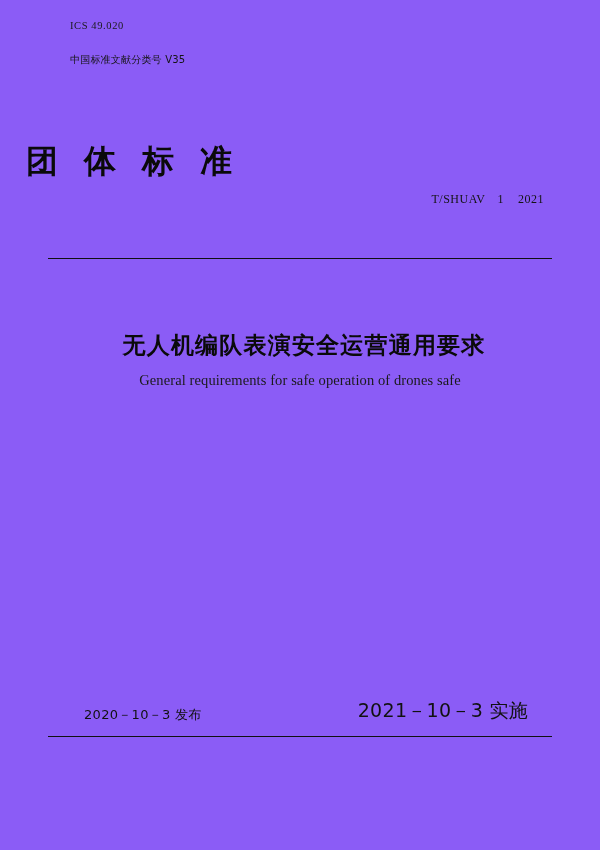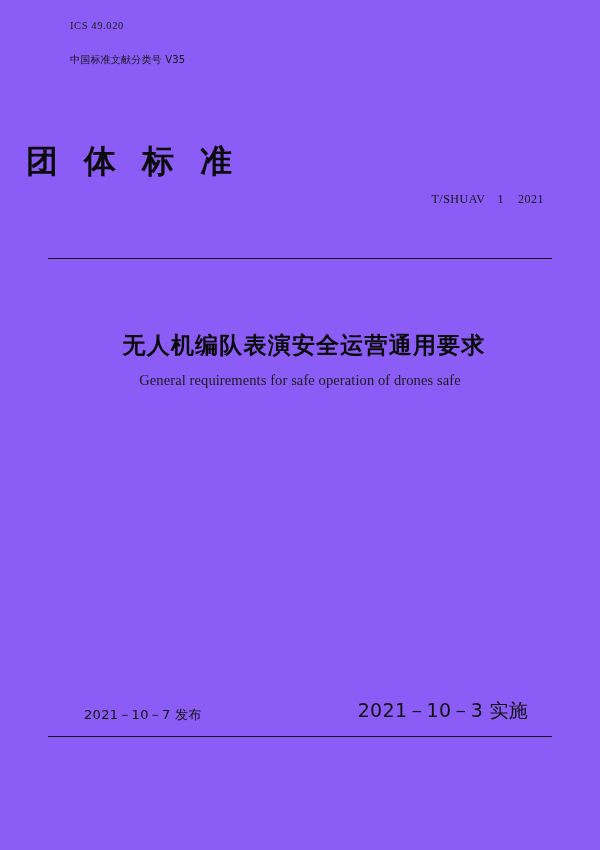--- a/index.html
+++ b/index.html
@@ -170,19 +170,19 @@
 
   <div class="std-number">
     <span class="seg">T/SHUAV</span><span class="gap-a"></span><span class="seg">1</span><span class="gap-b"></span><span class="seg">2021</span>
   </div>
 
   <div class="rule-top"></div>
 
   <div class="doc-title-cn">无人机编队表演安全运营通用要求</div>
   <div class="doc-title-en">General requirements for safe operation of drones safe</div>
 
-  <div class="date-issue">2021－10－7 发布</div>
+  <div class="date-issue">2020－10－3 发布</div>
   <div class="date-effective">2021－10－3 实施</div>
 
   <div class="rule-bottom"></div>
 
 
 </div>
 
 </body></html>

